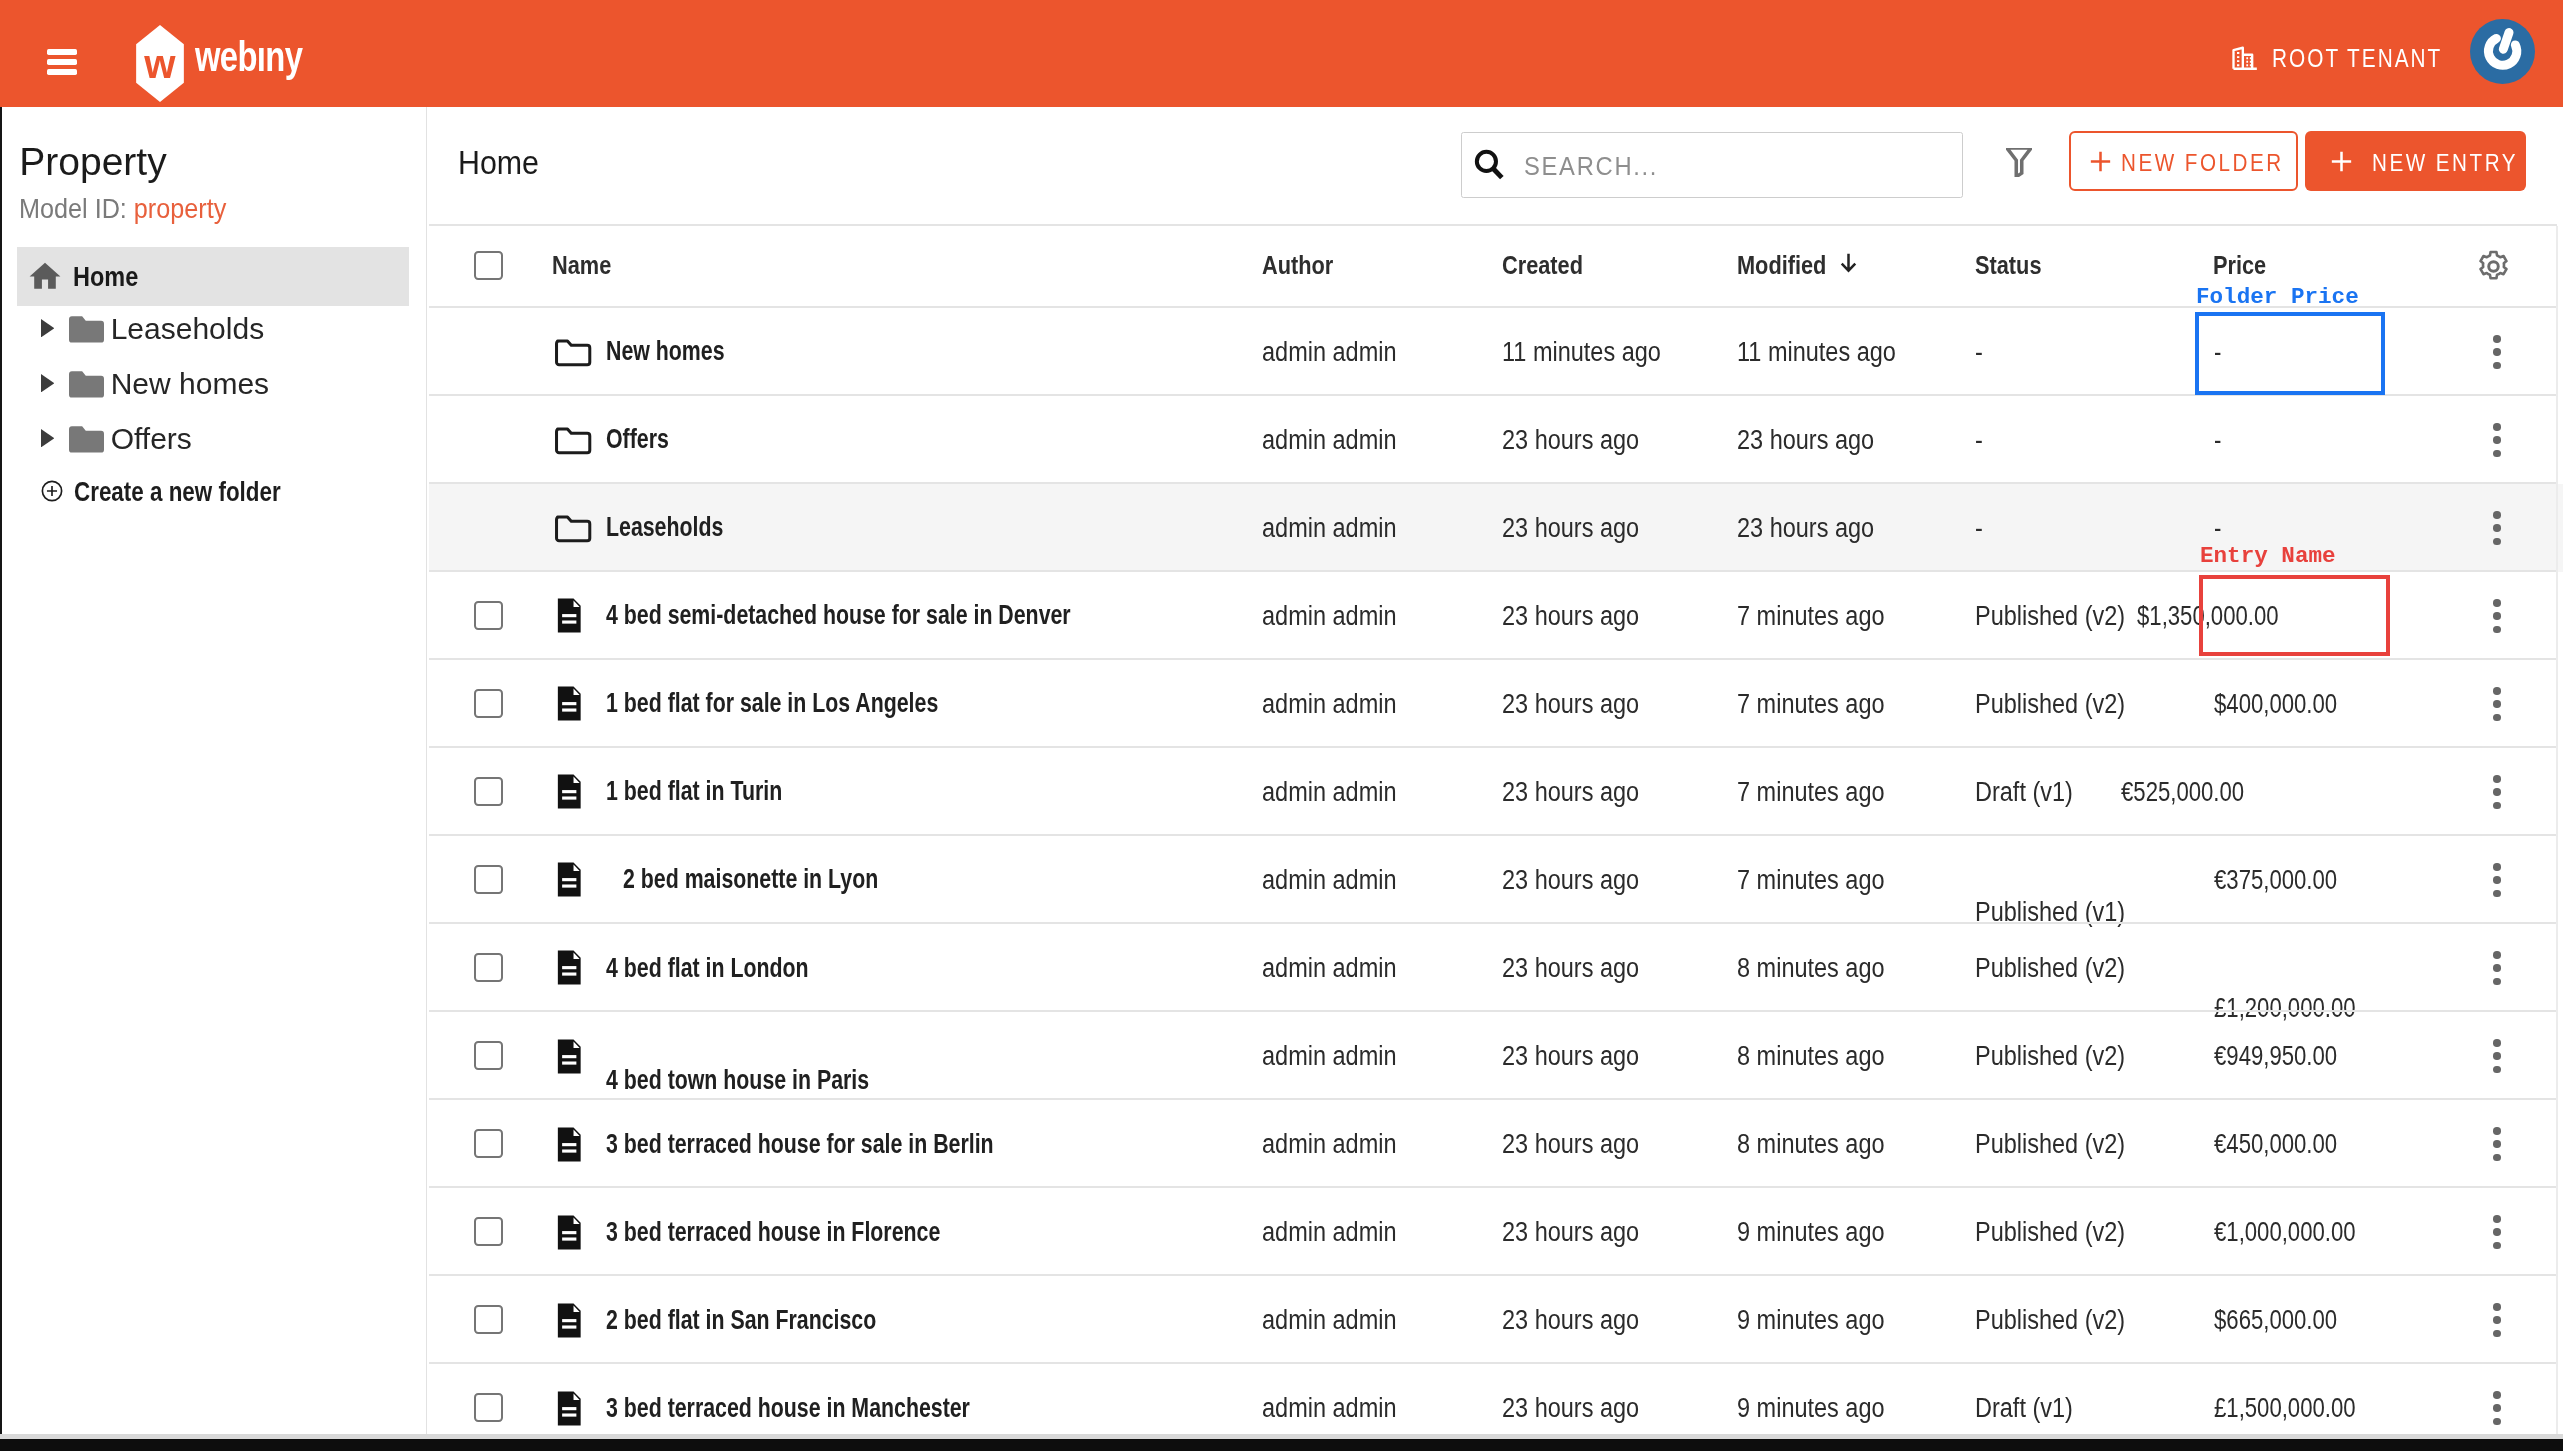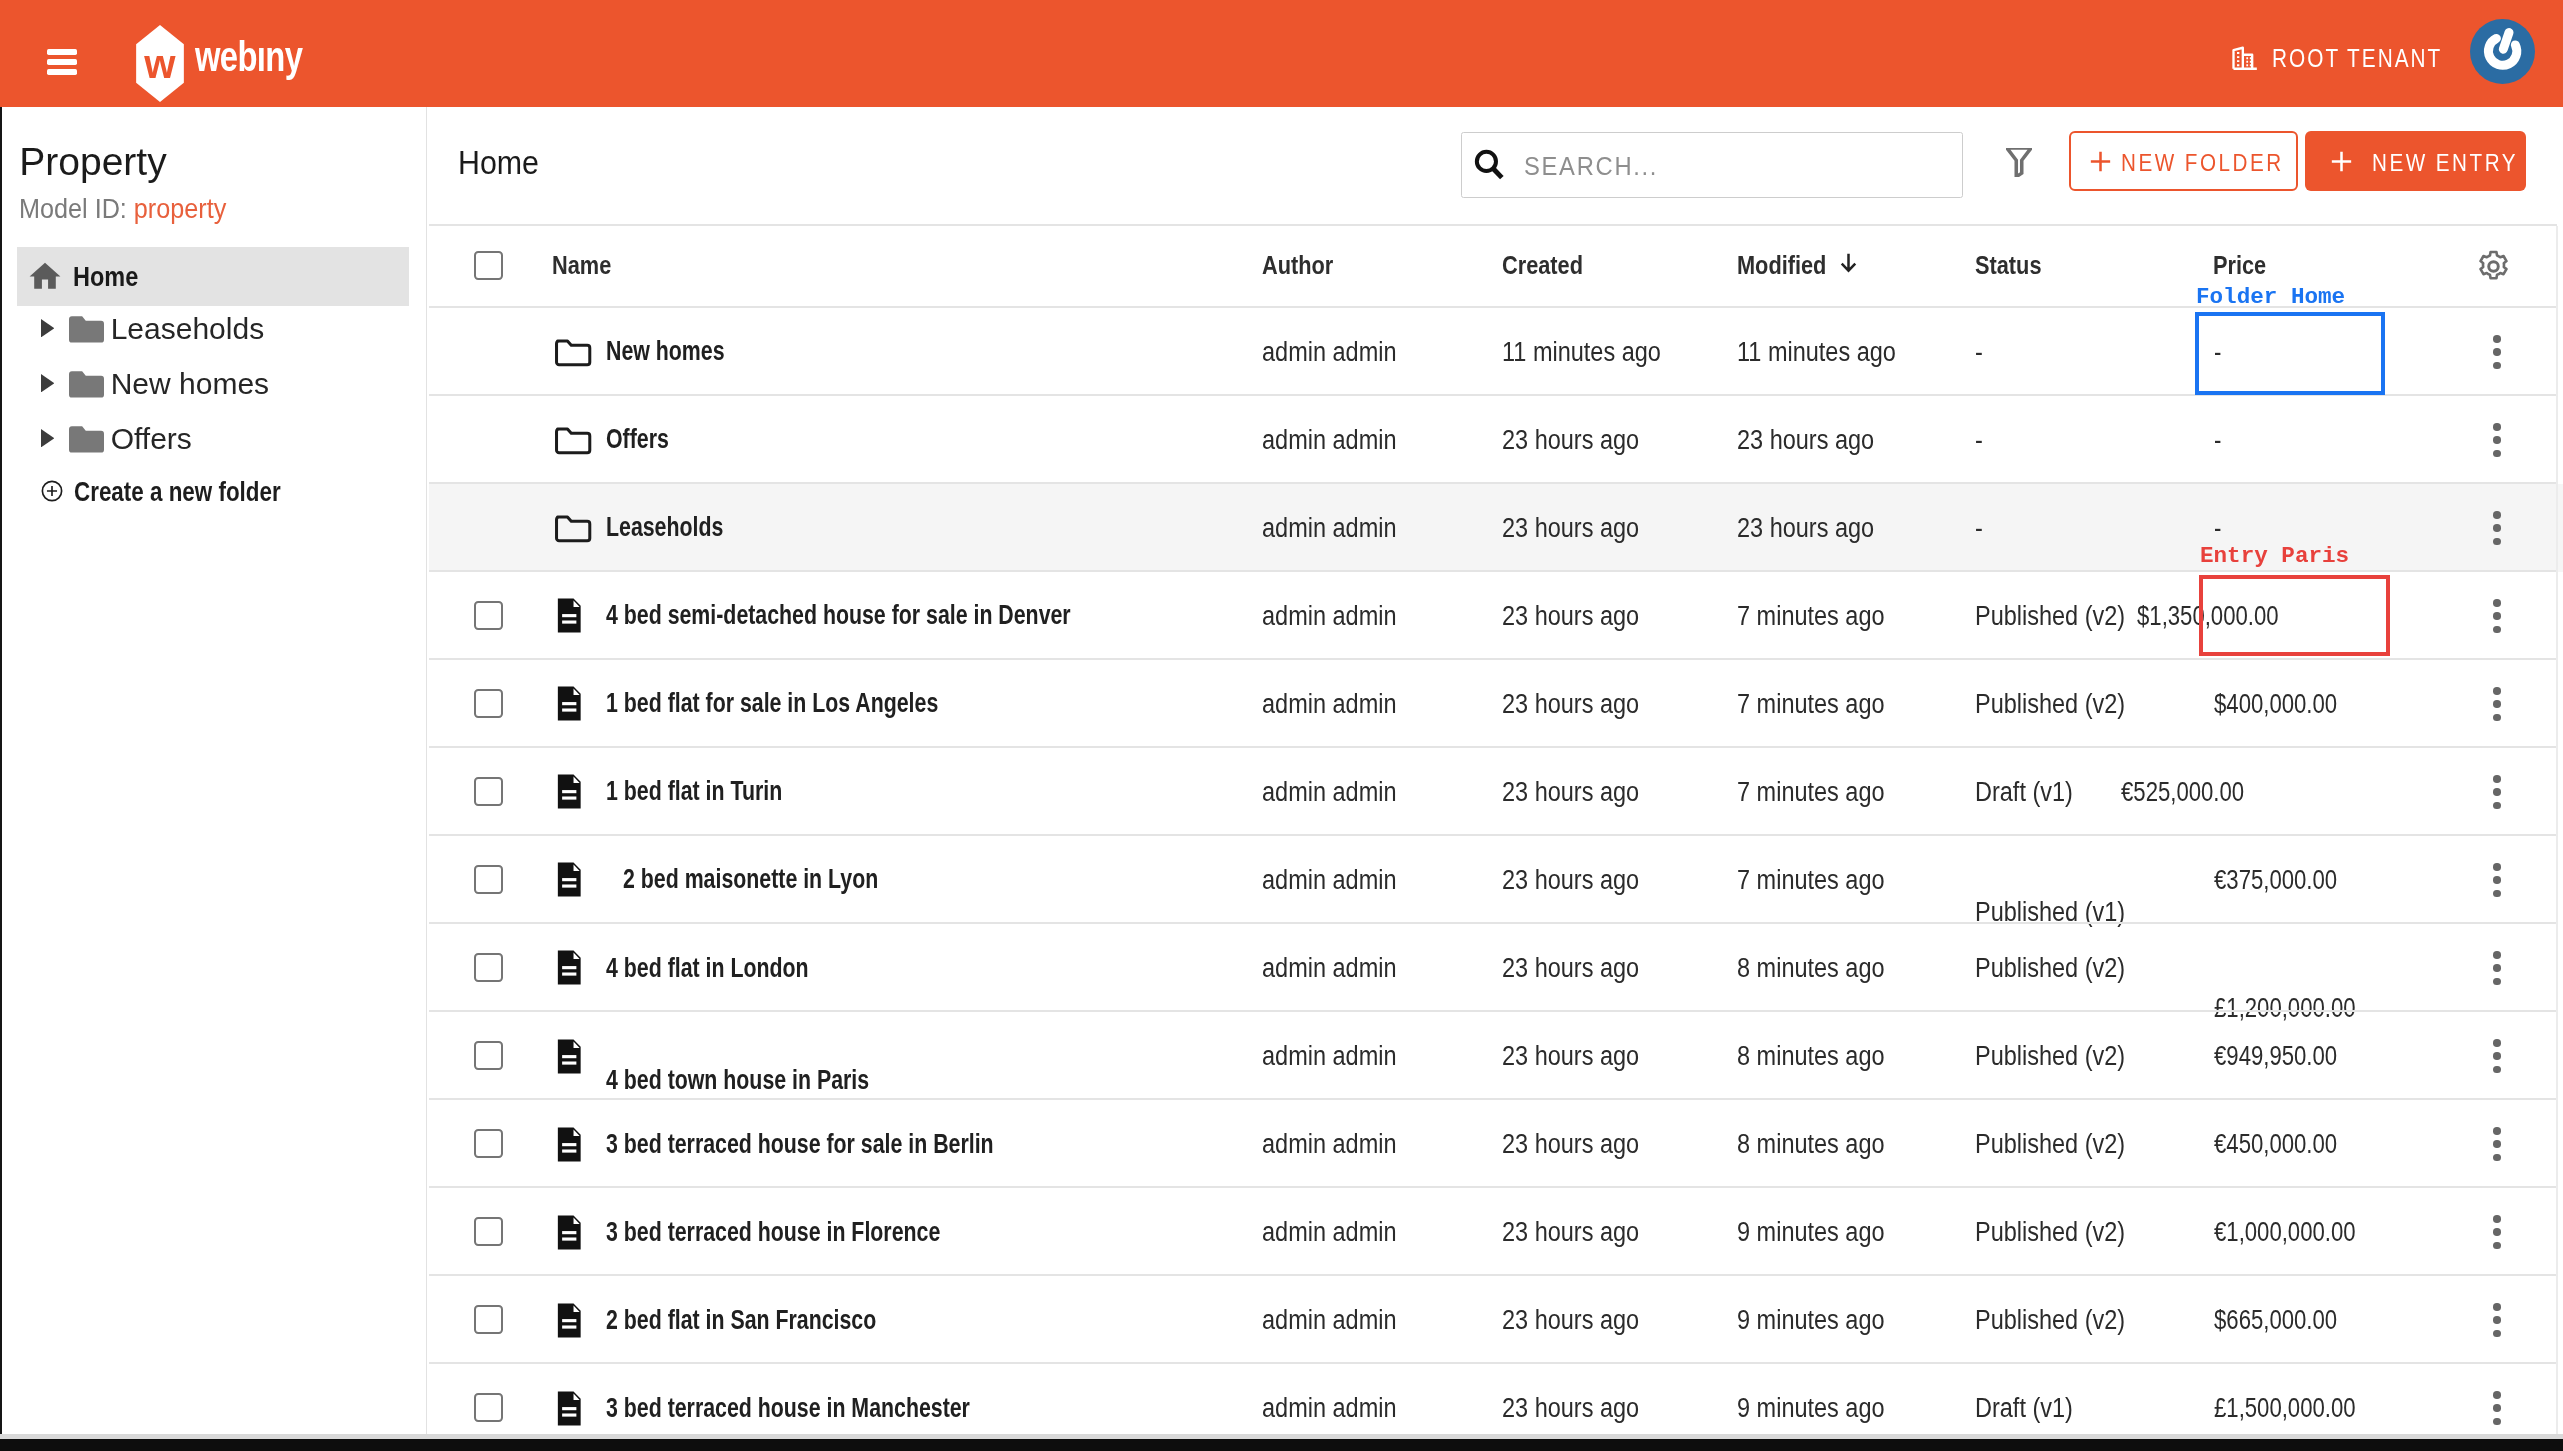--- a/index.html
+++ b/index.html
@@ -376,22 +376,22 @@
         <div class="kebab" style="left:2064px;top:1284px">
           <i></i>
           <i></i>
           <i></i>
         </div>
         <div class="hborder" style="top:1343px"></div>
       </div>
     <div class="abs" style="left:2127px;top:119px;width:1.7px;height:1212px;background:#ececec"></div>
   </div>
 
-  <div class="abs mono" style="left:2196px;top:286px;color:#1a74f2;line-height:1">Folder Home</div>
+  <div class="abs mono" style="left:2196px;top:286px;color:#1a74f2;line-height:1">Folder Price</div>
   <div class="abs" style="left:2195px;top:312px;width:190px;height:83px;border:4.2px solid #1a74f2"></div>
-  <div class="abs mono" style="left:2200px;top:545px;color:#E8413C;line-height:1">Entry Paris</div>
+  <div class="abs mono" style="left:2200px;top:545px;color:#E8413C;line-height:1">Entry Name</div>
   <div class="abs" style="left:2199px;top:575px;width:191px;height:81px;border:4.2px solid #E8413C"></div>
 
   <div class="abs" style="left:0;top:1434px;width:2563px;height:5px;background:#d9d9d9"></div>
   <div class="abs" style="left:0;top:1439px;width:2563px;height:13.4px;background:#0d0d0d"></div>
 
 </div>
 
 
 </body></html>

